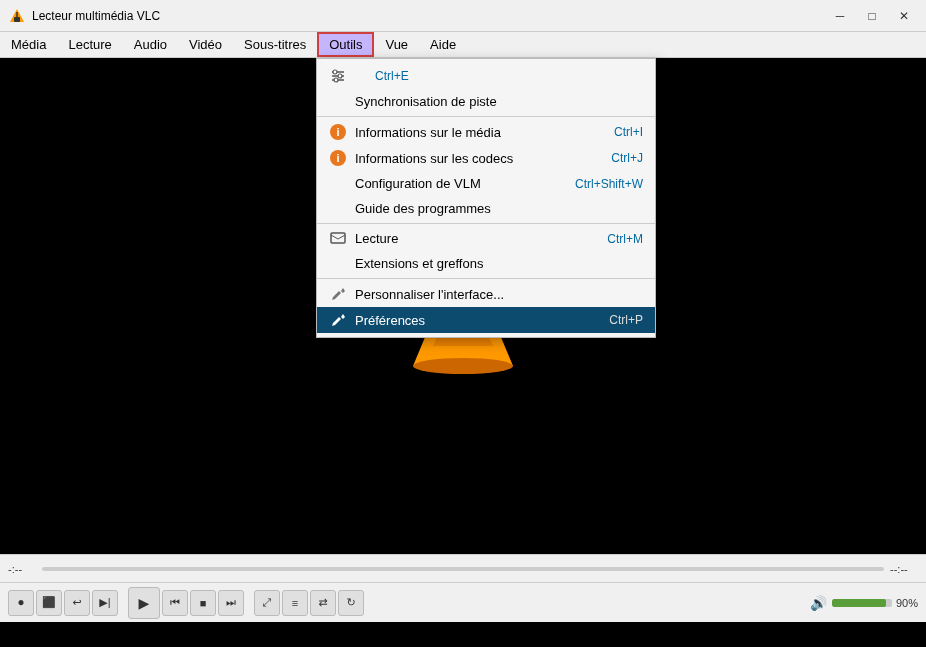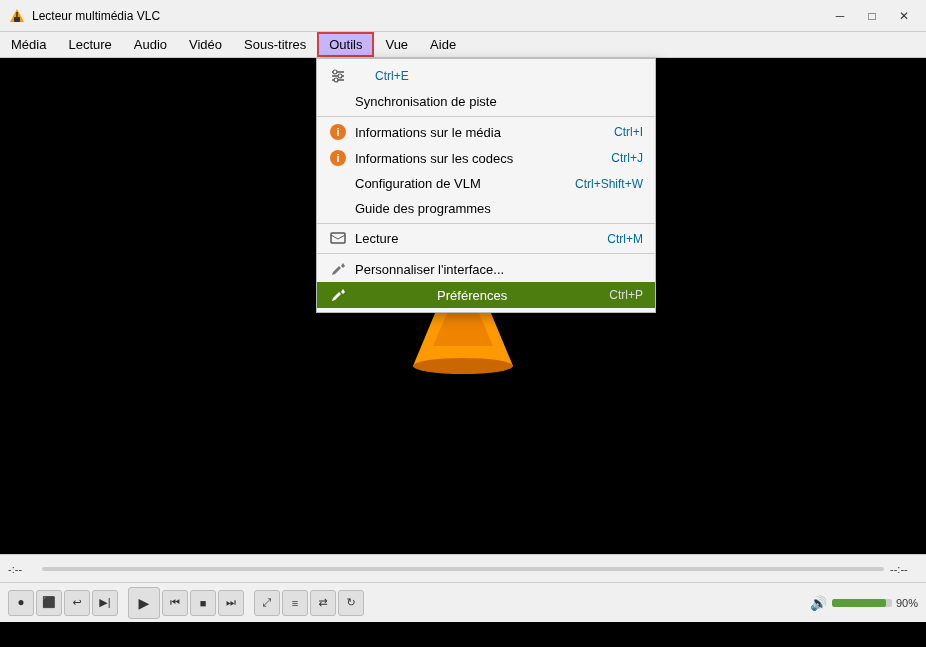--- a/index.html
+++ b/index.html
@@ -96,23 +96,22 @@
     }
     .dropdown-item {
       display: flex;
       align-items: center;
       padding: 5px 12px;
       cursor: pointer;
       position: relative;
       color: #000;
     }
     .dropdown-item.highlighted {
-      background: #4d7c0f;
+      background: #0c4a6e;
       color: #fff;
-      text-align: center;
     }
     .dropdown-item .item-icon {
       width: 18px;
       margin-right: 8px;
       display: flex;
       align-items: center;
       justify-content: center;
       flex-shrink: 0;
     }
     .dropdown-item .item-label {
@@ -321,20 +320,24 @@
         <svg width="16" height="13" viewBox="0 0 16 13">
             <rect x="1" y="1" width="14" height="10" rx="1" fill="none" stroke="#555" stroke-width="1.5"></rect>
             <line x1="1" y1="3" x2="8" y2="7" stroke="#555" stroke-width="1"></line>
             <line x1="15" y1="3" x2="8" y2="7" stroke="#555" stroke-width="1"></line>
           </svg>
       </div>
       <span class="item-label">Lecture</span>
       <span class="item-shortcut">Ctrl+M</span>
     </div>
 
+    <div class="dropdown-item">
+      <div class="item-icon"></div>
+      <span class="item-label">Extensions et greffons</span>
+    </div>
 
     <div class="dropdown-separator"></div>
 
     <div class="dropdown-item">
       <div class="item-icon">
         <svg width="16" height="16" viewBox="0 0 16 16">
             <path d="M13 2 L11 5 L13 7 L15 5 Z M9 5 L3 11 L2 14 L5 13 L11 7 Z" fill="#777" stroke="none"></path>
           </svg>
       </div>
       <span class="item-label">Personnaliser l'interface...</span>

